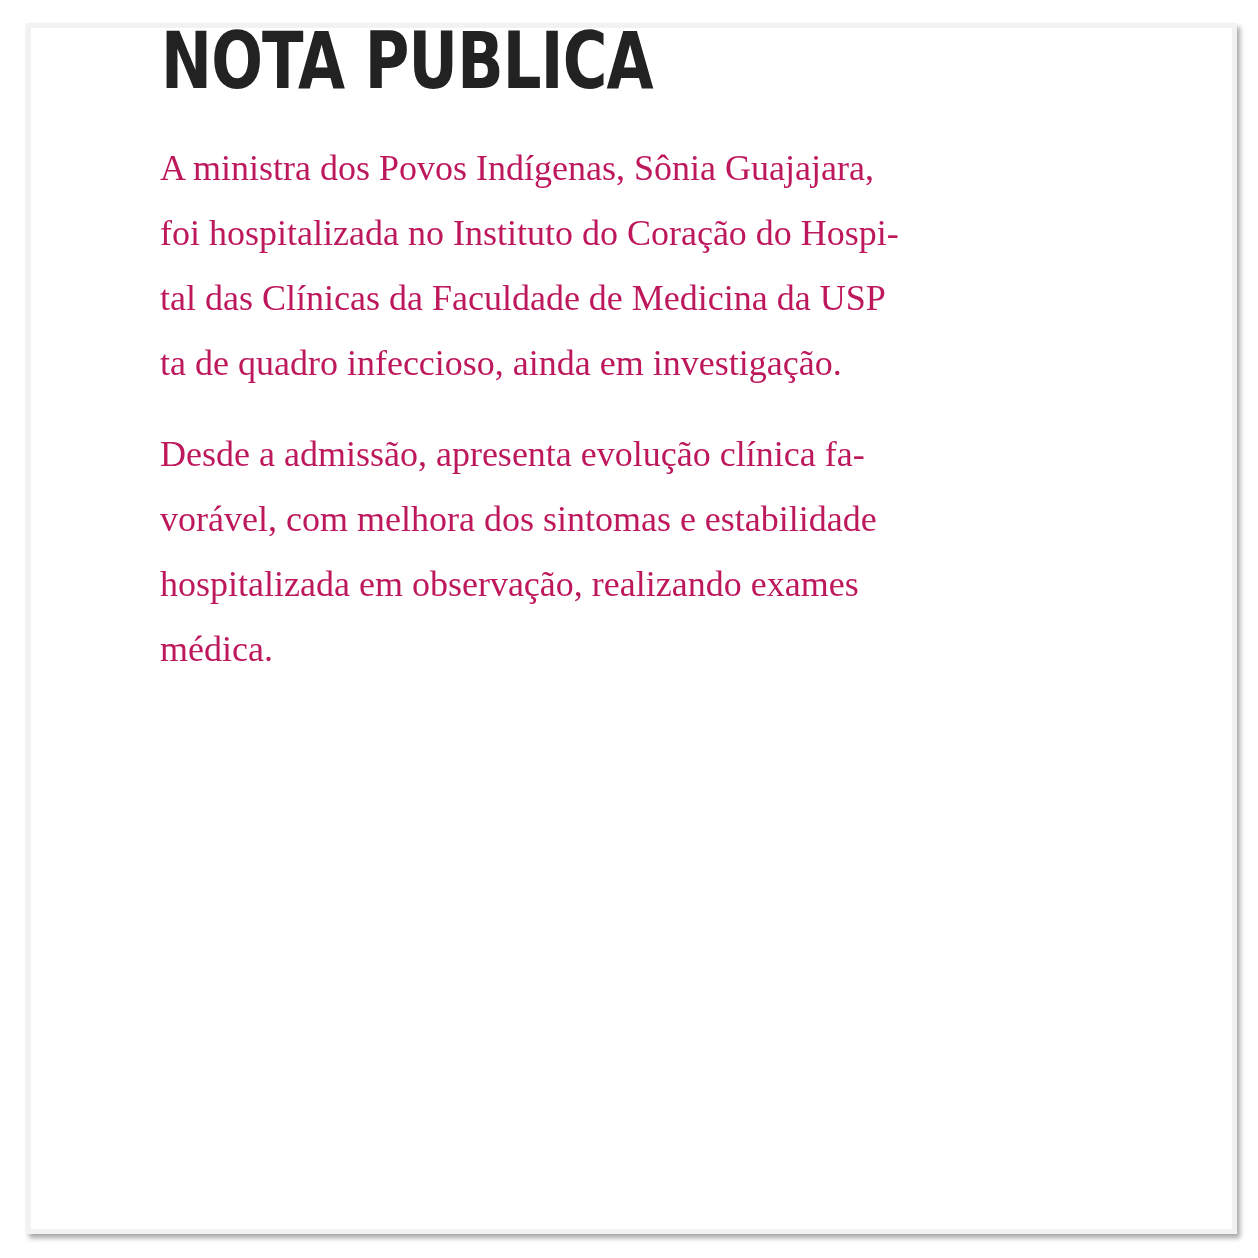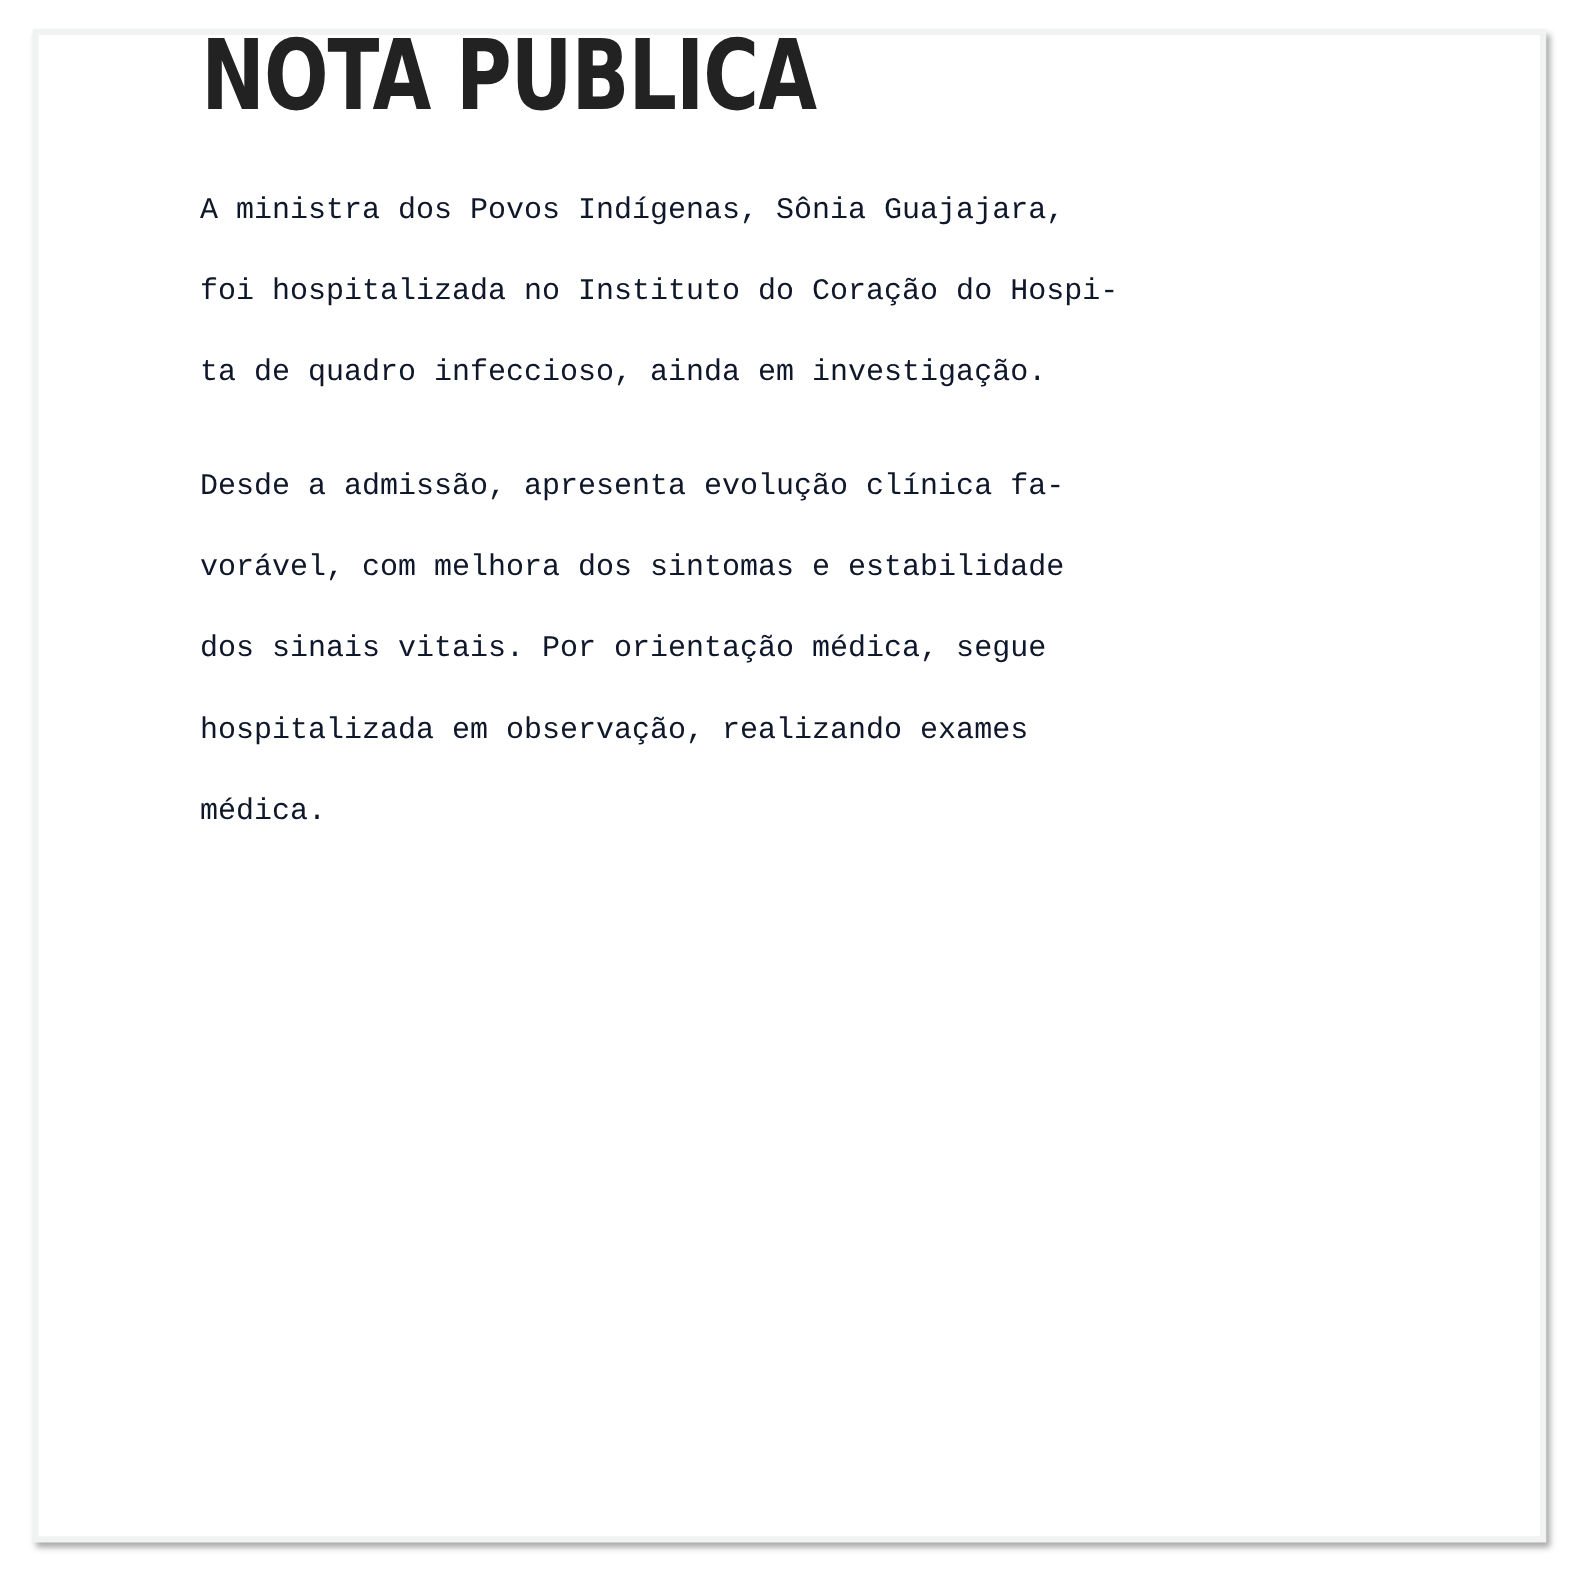--- a/index.html
+++ b/index.html
@@ -53,47 +53,47 @@
     white-space: nowrap;
   }
   .body-text {
     position: absolute;
     top: 108px;
     left: 0;
     width: 1000px;
   }
   .para {
     margin: 0 0 26px 0;
-    font-family: Liberation Mono, monospace;
-    font-size: 24px;
+    font-family: Liberation Serif, serif;
+    font-size: 36px;
     line-height: 65px;
-    color: #0f172a;
+    color: #be185d;
   }
   .line {
     display: block;
     white-space: nowrap;
   }
 </style>
 </head>
 <body>
 
 <div class="frame">
   <div class="page">
     <div class="content">
       <h1 class="title">NOTA PÚBLICA</h1>
 
       <div class="body-text">
         <p class="para">
           <span class="line">A ministra dos Povos Indígenas, Sônia Guajajara,</span>
           <span class="line">foi hospitalizada no Instituto do Coração do Hospi-</span>
+          <span class="line">tal das Clínicas da Faculdade de Medicina da USP</span>
           <span class="line">ta de quadro infeccioso, ainda em investigação.</span>
         </p>
         <p class="para">
           <span class="line">Desde a admissão, apresenta evolução clínica fa-</span>
           <span class="line">vorável, com melhora dos sintomas e estabilidade</span>
-          <span class="line">dos sinais vitais. Por orientação médica, segue</span>
           <span class="line">hospitalizada em observação, realizando exames</span>
           <span class="line">médica.</span>
         </p>
       </div>
     </div>
   </div>
 </div>
 
 </body></html>

